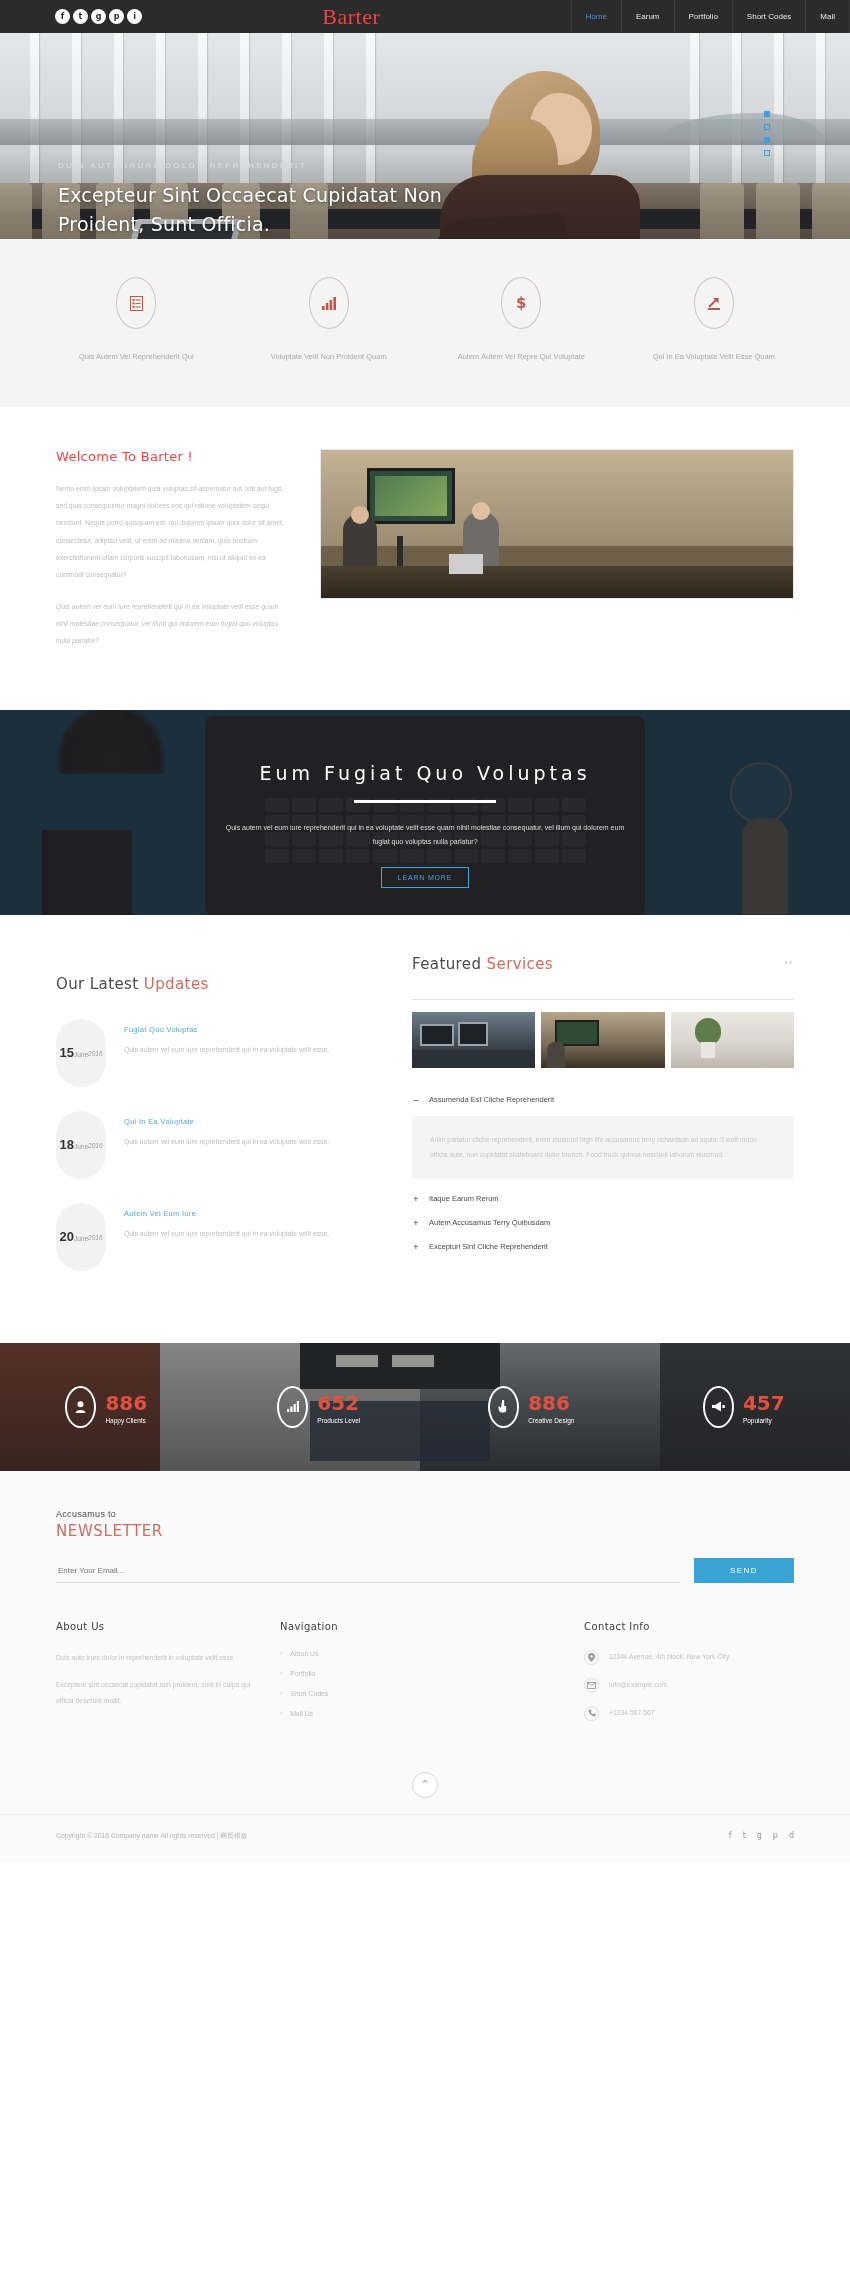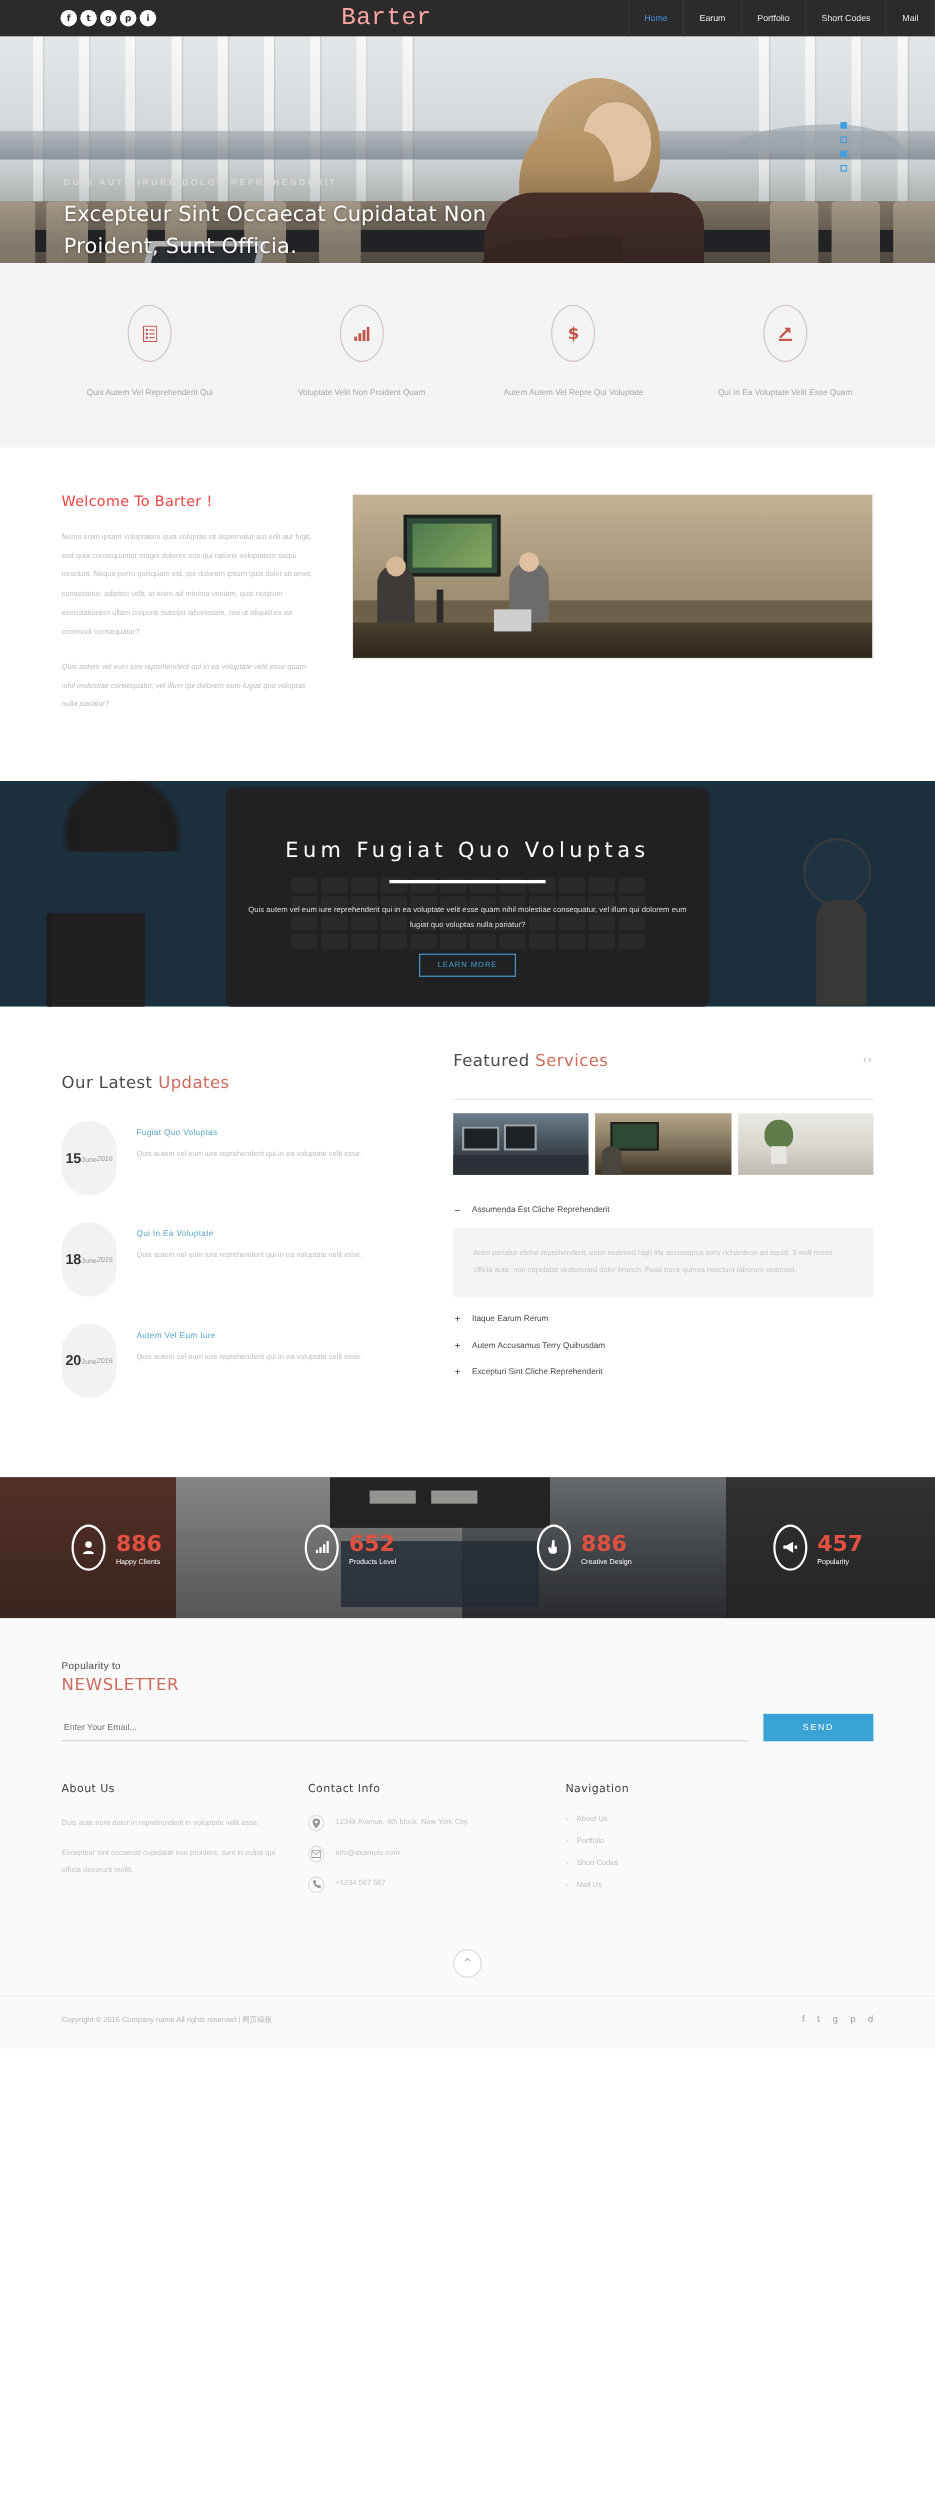--- a/index.html
+++ b/index.html
@@ -26,24 +26,24 @@
     width: 15px; height: 15px; border-radius: 50%;
     background: #fff; color: #2b2b2b;
     display: flex; align-items: center; justify-content: center;
     font-size: 8px; font-weight: bold; line-height: 1;
     font-family: "DejaVu Sans", sans-serif;
     cursor: pointer;
   }
   .brand {
     flex: 1;
     display: flex; align-items: center; justify-content: center;
-    color: #fca5a5;
+    color: #ef4444;
     font-size: 22px;
     letter-spacing: .5px;
-    font-family: Liberation Mono, monospace;
+    font-family: Liberation Serif, serif;
     padding-right: 10px;
   }
   .nav { display: flex; align-items: stretch; }
   .nav a {
     display: flex; align-items: center; justify-content: center;
     padding: 0 14px;
     font-size: 8px;
     color: #e8e8e8;
     text-decoration: none;
     border-left: 1px solid #3a3a3a;
@@ -754,32 +754,52 @@
           </svg>
       </div>
       <div class="cnt-txt">
         <div class="cnt-n">457</div>
         <div class="cnt-l">Popularity</div>
       </div>
     </div>
   </div>
 
   <div class="foot">
-    <div class="nl-sub">Popularity to</div>
+    <div class="nl-sub">Accusamus to</div>
     <h2 class="nl-h">NEWSLETTER</h2>
     <div class="nl-row">
       <input class="nl-input" type="text" placeholder="Enter Your Email..." style="">
       <button class="nl-btn">SEND</button>
     </div>
 
     <div class="fcols">
       <div class="fcol c1">
         <h3 class="fc-h">About Us</h3>
         <p class="fc-p">Duis aute irure dolor in reprehenderit in voluptate velit esse.</p>
         <p class="fc-p">Excepteur sint occaecat cupidatat non proident, sunt in culpa qui officia deserunt mollit.</p>
+      </div>
+
+      <div class="fcol">
+        <h3 class="fc-h">Navigation</h3>
+        <div class="nav-li">
+          <span class="nav-ar">›</span>
+          <span class="nav-lt">About Us</span>
+        </div>
+        <div class="nav-li">
+          <span class="nav-ar">›</span>
+          <span class="nav-lt">Portfolio</span>
+        </div>
+        <div class="nav-li">
+          <span class="nav-ar">›</span>
+          <span class="nav-lt">Short Codes</span>
+        </div>
+        <div class="nav-li">
+          <span class="nav-ar">›</span>
+          <span class="nav-lt">Mail Us</span>
+        </div>
       </div>
 
       <div class="fcol c2">
         <h3 class="fc-h">Contact Info</h3>
         <div class="ci">
           <span class="ci-ic">
             <svg width="7" height="9" viewBox="0 0 7 9">
                 <path d="M3.5 0 a3.5 3.5 0 0 1 3.5 3.5 C7 5.6 3.5 9 3.5 9 S0 5.6 0 3.5 A3.5 3.5 0 0 1 3.5 0 Z" fill="#9a9a9a"></path>
                 <circle cx="3.5" cy="3.4" r="1.2" fill="#fff"></circle>
               </svg>
@@ -797,40 +817,20 @@
         </div>
         <div class="ci">
           <span class="ci-ic">
             <svg width="8" height="8" viewBox="0 0 8 8">
                 <path d="M1.6 0.4 L3 0.4 L3.6 2.1 L2.7 2.9 C3.2 4 4 4.8 5.1 5.3 L5.9 4.4 L7.6 5 L7.6 6.4 C7.6 7.1 7 7.6 6.3 7.5 C3.3 7 1 4.7 0.5 1.7 C0.4 1 0.9 0.4 1.6 0.4 Z" fill="#9a9a9a"></path>
               </svg>
           </span>
           <span class="ci-t">+1234 567 567</span>
         </div>
       </div>
-
-      <div class="fcol">
-        <h3 class="fc-h">Navigation</h3>
-        <div class="nav-li">
-          <span class="nav-ar">›</span>
-          <span class="nav-lt">About Us</span>
-        </div>
-        <div class="nav-li">
-          <span class="nav-ar">›</span>
-          <span class="nav-lt">Portfolio</span>
-        </div>
-        <div class="nav-li">
-          <span class="nav-ar">›</span>
-          <span class="nav-lt">Short Codes</span>
-        </div>
-        <div class="nav-li">
-          <span class="nav-ar">›</span>
-          <span class="nav-lt">Mail Us</span>
-        </div>
-      </div>
     </div>
 
     <div class="totop-wrap">
       <div class="totop">⌃</div>
     </div>
   </div>
 
   <div class="copy-bar">
     <div class="copy-t">Copyright © 2016 Company name All rights reserved | 网页模板</div>
     <div class="copy-soc">

